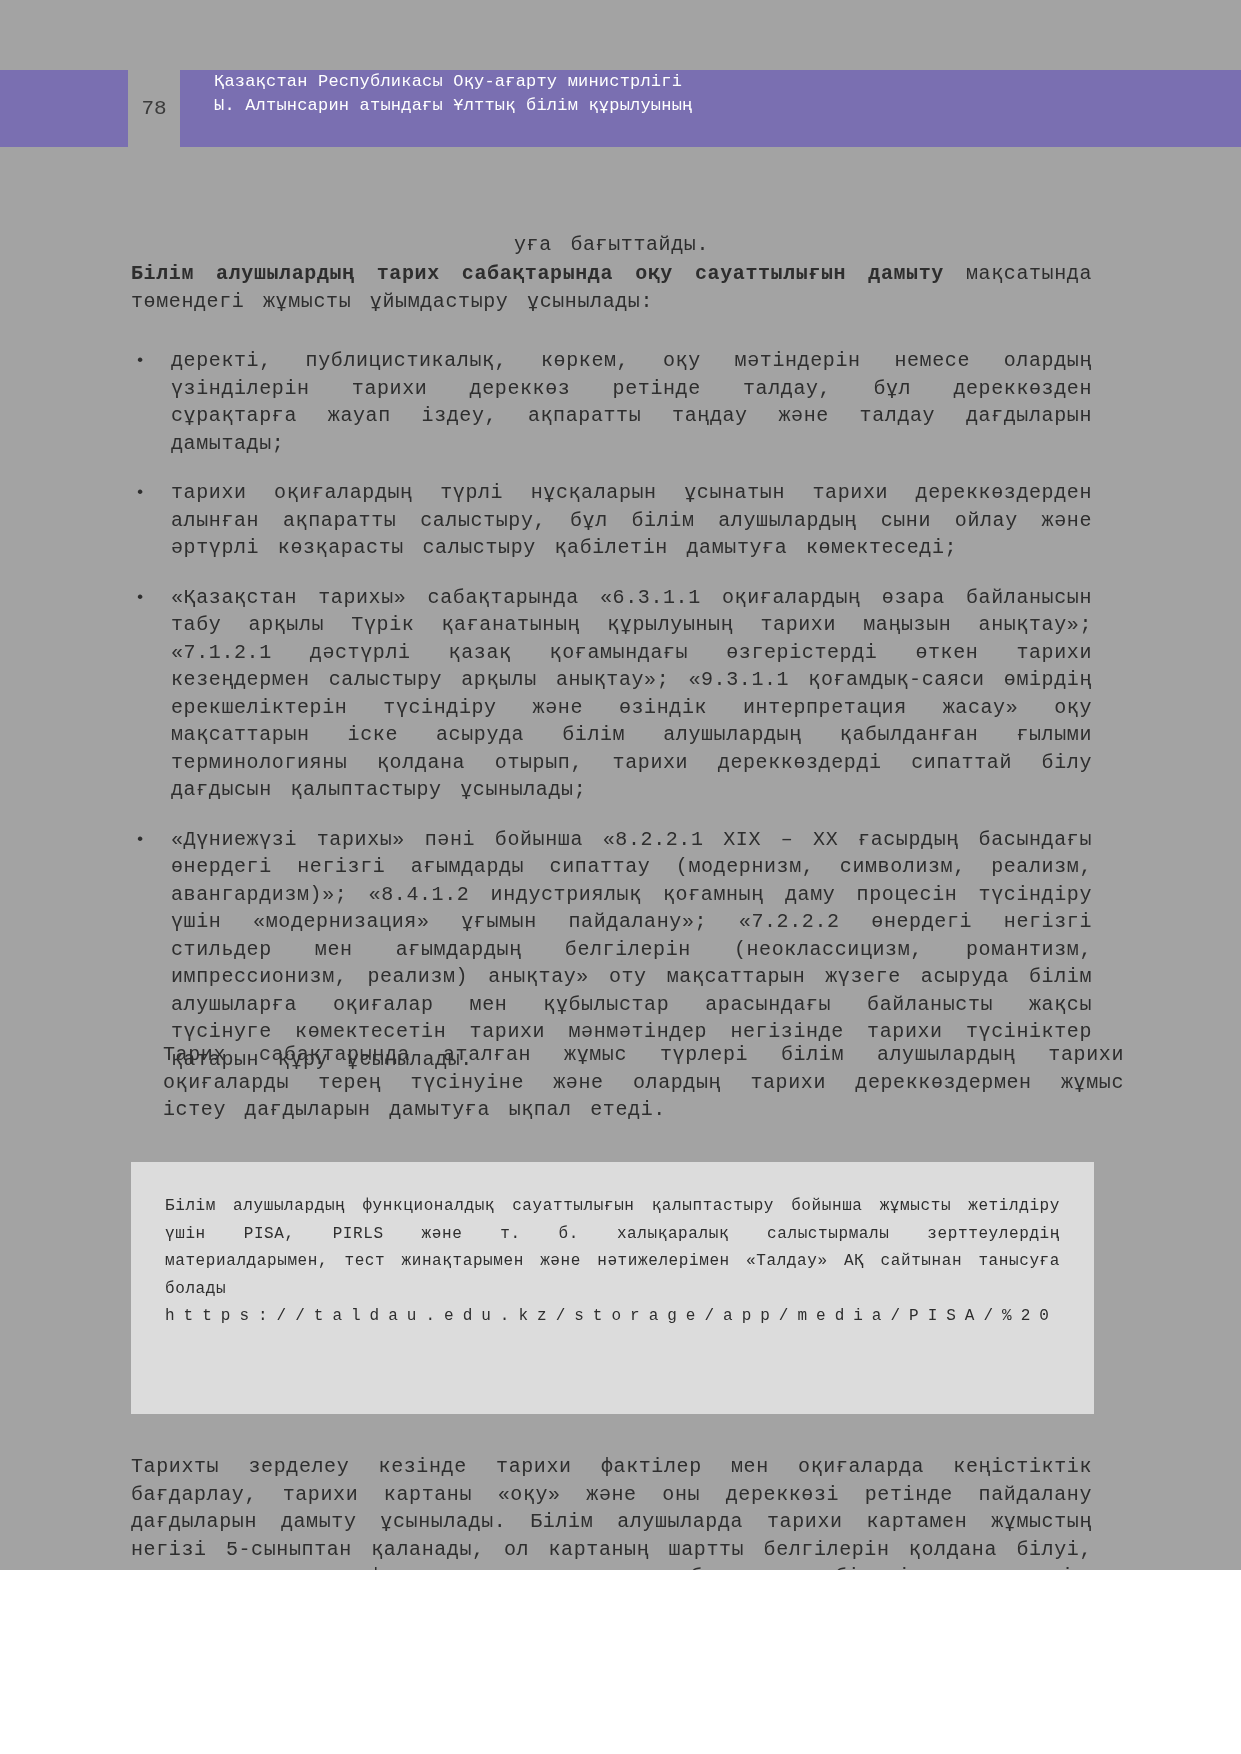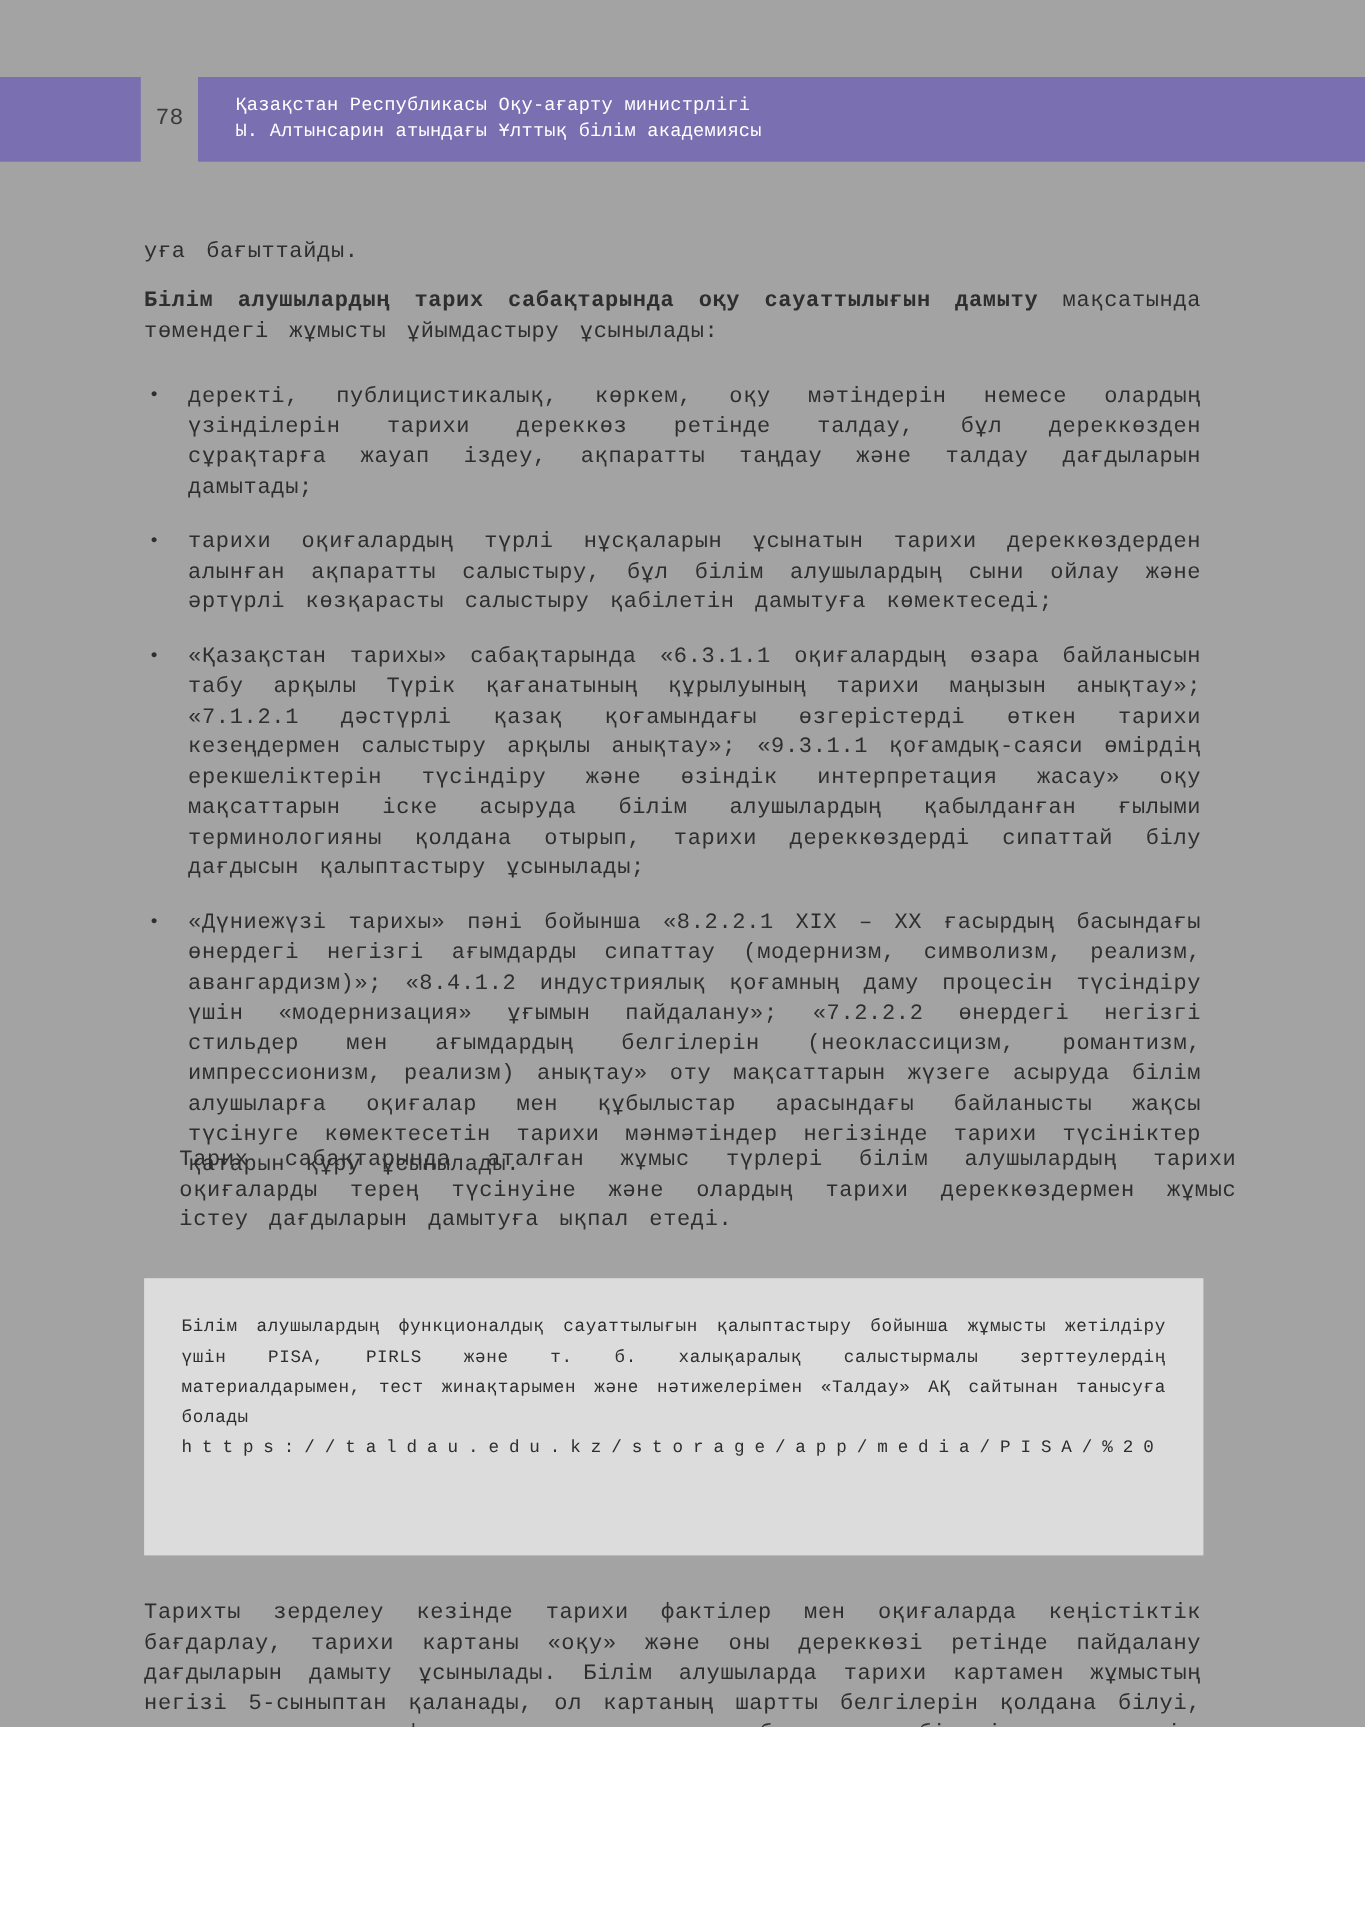--- a/index.html
+++ b/index.html
@@ -28,39 +28,39 @@
     font-size: 21px;
     color: #3b3b3b;
   }
   .band-main {
     position: absolute;
     left: 180px; top: 70px;
     width: 1061px; height: 77px;
     background: #7a6fb1;
     box-sizing: border-box;
     padding-left: 34px;
-    display: flex; flex-direction: column; justify-content: center;
+    display: flex; flex-direction: column; justify-content: flex-start;
     color: #ffffff;
     font-size: 17px;
     line-height: 24px;
     letter-spacing: 0.2px;
   }
 
   
   .col {
     position: absolute;
     left: 131px;
     width: 961px;
     font-size: 20px;
     line-height: 27.5px;
     letter-spacing: 0.6px;
     word-spacing: 6px;
     text-align: justify;
   }
-  .intro   { top: 216px; text-align: left; }
+  .intro   { top: 231px; text-align: center; }
   .heading { top: 260px; }
   .heading b { font-weight: bold; }
   .list    { top: 347px; margin: 0; padding: 0; list-style: none; }
   .list li {
     position: relative;
     padding-left: 40px;
     margin: 0 0 22px 0;
     box-sizing: border-box;
   }
   .bullet {
@@ -103,21 +103,21 @@
 </style>
 </head>
 <body>
 
 <div class="page">
 
   <div class="band-left"></div>
   <div class="page-num">78</div>
   <div class="band-main">
     <span>Қазақстан Республикасы Оқу-ағарту министрлігі</span>
-    <span>Ы. Алтынсарин атындағы Ұлттық білім академиясы</span>
+    <span>Ы. Алтынсарин атындағы Ұлттық білім құрылуының</span>
   </div>
 
   <div class="col intro">уға бағыттайды.</div>
 
   <div class="col heading"><b>Білім алушылардың тарих сабақтарында оқу сауаттылығын дамыту</b><span> мақсатында төмендегі жұмысты ұйымдастыру ұсынылады:</span></div>
 
   <ul class="col list">
     <li>
       <span class="bullet">•</span>
       <span>деректі, публицистикалық, көркем, оқу мәтіндерін немесе олардың үзінділерін тарихи дереккөз ретінде талдау, бұл дереккөзден сұрақтарға жауап іздеу, ақпаратты таңдау және талдау дағдыларын дамытады;</span>

